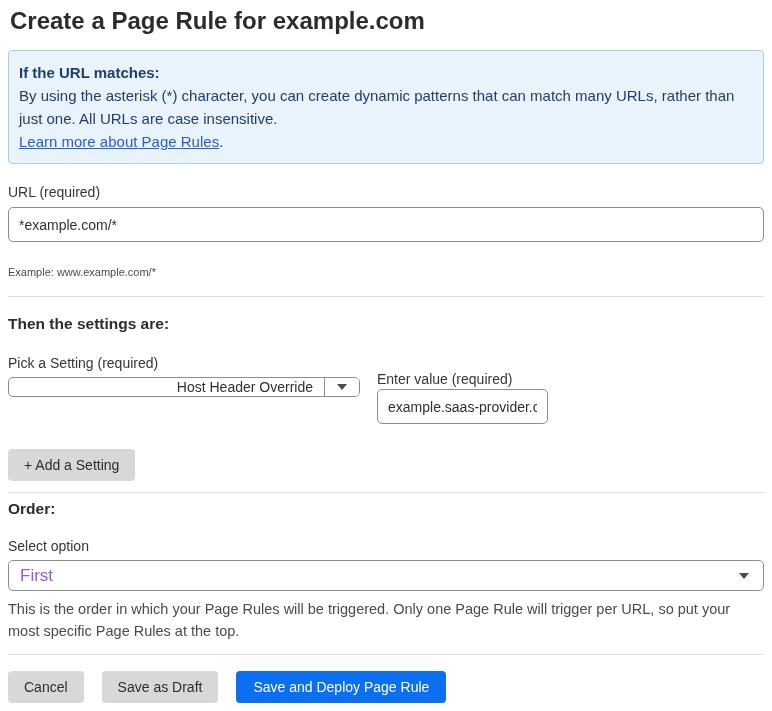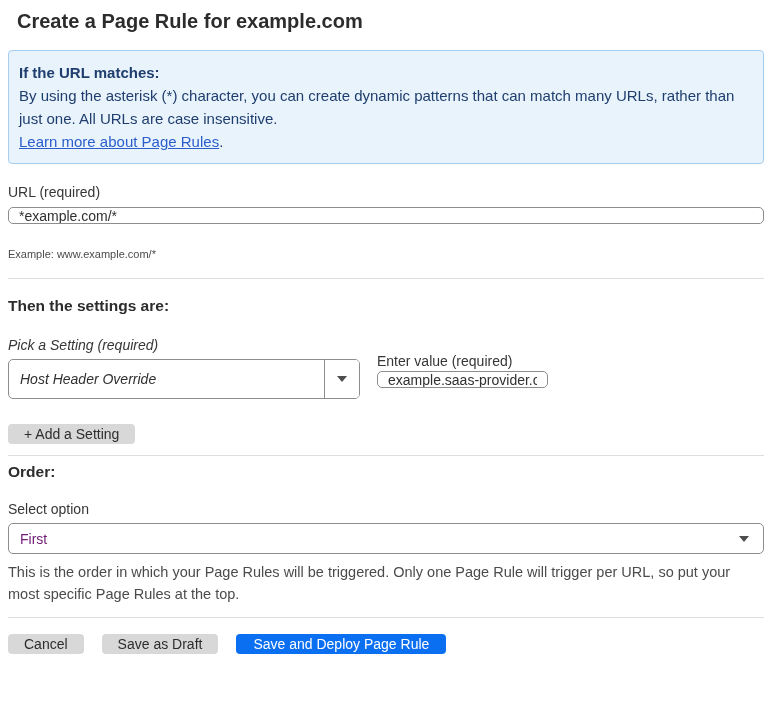--- a/index.html
+++ b/index.html
@@ -11,74 +11,74 @@
   *{box-sizing:border-box;}
   html,body{margin:0;padding:0;background:#ffffff;}
   body{
     width:772px;height:711px;overflow:hidden;
     font-family:"Liberation Sans","DejaVu Sans",sans-serif;
     color:var(--text-dark);
     -webkit-font-smoothing:antialiased;
   }
   .page{padding:0 8px 13px 8px;}
   h1.page-title{
-    margin:9px 0 0 9px;font-size:20px;line-height:24px;font-weight:700;color:#2c2c2c;
+    margin:9px 0 0 2px;font-size:24px;line-height:24px;font-weight:700;color:#2c2c2c;
   }
   .info-box{
     margin-top:17px;background:var(--info-bg);border:1px solid var(--info-border);
     border-radius:4px;padding:10px 10px;color:var(--info-text);
     font-size:15px;line-height:23px;
   }
   .info-heading{font-weight:700;}
   .info-link-line a{color:var(--link);text-decoration:underline;cursor:pointer;}
   .field-label{
     display:block;margin-top:20px;font-size:14px;line-height:16px;color:#363636;
   }
   .text-input{
-    display:block;margin-top:7px;height:17px;border:1px solid var(--input-border);
+    display:block;margin-top:7px;height:35px;border:1px solid var(--input-border);
     border-radius:5px;padding:0 10px;font-size:14px;color:#303030;
     font-family:"Liberation Sans","DejaVu Sans",sans-serif;background:#fff;outline:none;
   }
   .text-input.full{width:100%;}
   .helper{margin-top:22px;font-size:11px;line-height:16px;color:#4b4b4b;}
   hr.divider{border:none;border-top:1px solid var(--divider);margin:16px 0 0 0;height:0;}
   hr.divider.after-settings{margin-top:11px;}
   hr.divider.after-order{margin-top:12px;}
   h2.section-heading{margin:18px 0 0 0;font-size:15.5px;line-height:18px;font-weight:700;color:#2c2c2c;}
   h2.section-heading.order{margin-top:7px;}
   .settings-row{display:flex;gap:17px;margin-top:22px;align-items:flex-start;}
-  .col-left{width:352px;font-style:italic;}
+  .col-left{width:352px;}
   .col-right{padding-top:16px;}
   .col-left .field-label,.col-right .field-label{margin-top:0;}
   .dropdown{
-    margin-top:6px;height:40px;border:1px solid var(--input-border);border-radius:5px;
-    display:flex;align-items:center;background:#fff;cursor:pointer;overflow:hidden;
+    margin-top:6px;height:20px;border:1px solid var(--input-border);border-radius:5px;
+    display:flex;align-items:center;background:#fff;cursor:pointer;overflow:hidden;text-align:right;
   }
   .dropdown-value{flex:1;padding:0 11px;font-size:14px;color:#303030;white-space:nowrap;}
   .dropdown-arrow-box{
     width:35px;align-self:stretch;border-left:1px solid var(--input-border);
     display:flex;align-items:center;justify-content:center;background:#fff;
   }
   .tri{
     width:0;height:0;border-left:5px solid transparent;border-right:5px solid transparent;
     border-top:6px solid #4d4d4d;display:inline-block;
   }
   .value-input{width:171px;margin-top:2px;}
   .btn{
-    border:none;border-radius:4px;height:20px;font-size:14px;cursor:pointer;
+    border:none;border-radius:4px;height:32px;font-size:14px;cursor:pointer;
     font-family:"Liberation Sans","DejaVu Sans",sans-serif;display:inline-block;
   }
   .btn.gray{background:var(--gray-button);color:#2d2d2d;padding:0 16px;}
   .btn.blue{background:var(--primary-button);color:#ffffff;padding:0 17px;}
   .add-setting{margin-top:25px;padding:0 14px;}
   .select-box{
     position:relative;margin-top:6px;height:31px;border:1px solid var(--input-border);
     border-radius:5px;display:flex;align-items:center;background:#fff;cursor:pointer;width:100%;
   }
-  .select-box .select-value{padding:0 11px;font-size:14px;color:#701a75;flex:1;}
+  .select-box .select-value{padding:0 11px;font-size:17px;color:#8b5cf6;flex:1;}
   .select-box .tri{margin-right:14px;}
   .order-help{font-size:14.5px;line-height:22px;color:#4b4b4b;margin-top:7px;max-width:748px;}
   .footer-buttons{margin-top:16px;display:flex;gap:18px;align-items:center;}
 </style>
 </head>
 <body>
 
 <div class="page">
 
   <h1 class="page-title">Create a Page Rule for example.com</h1>

